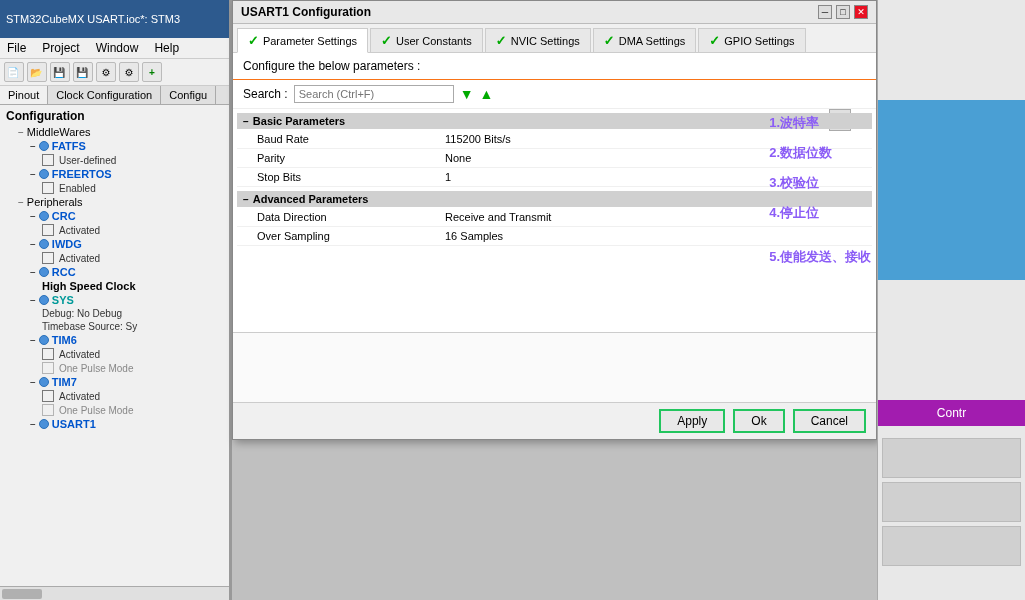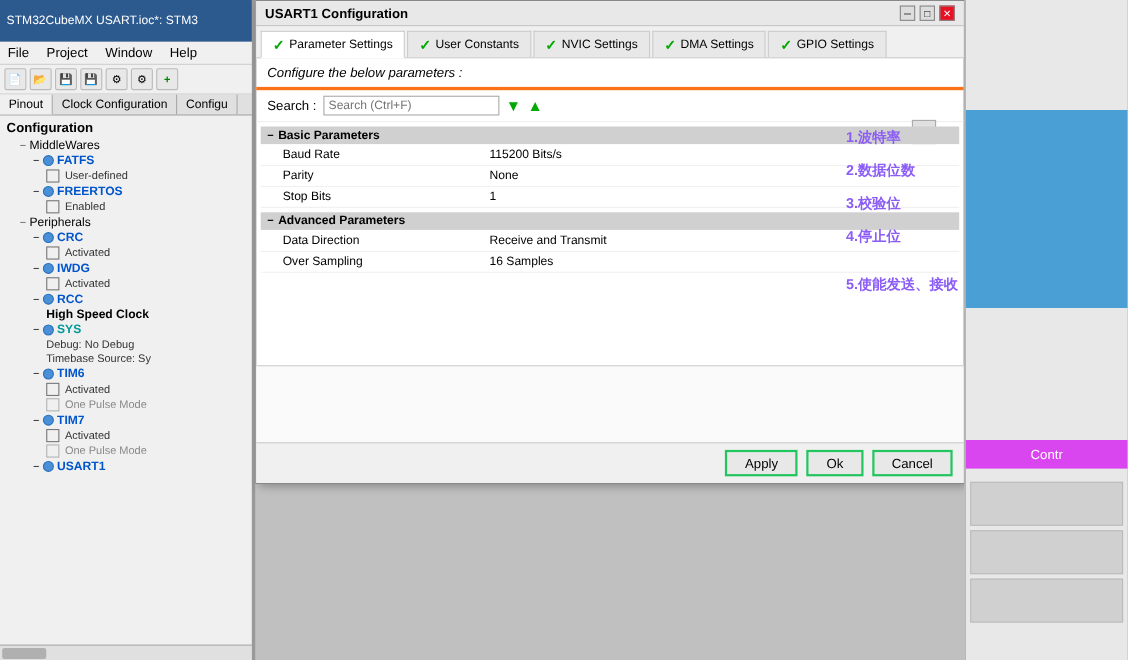--- a/index.html
+++ b/index.html
@@ -38,21 +38,21 @@
     .dialog-btn { width: 14px; height: 14px; border: 1px solid #888; background: #ddd; display: flex; align-items: center; justify-content: center; font-size: 9px; cursor: pointer; }
     .dialog-btn.close { background: #e81123; color: white; }
 
     
     .dialog-tabs { background: #f0f0f0; border-bottom: 1px solid #ccc; display: flex; padding: 4px 4px 0; gap: 0; }
     .dialog-tab { padding: 4px 10px; font-size: 11px; cursor: pointer; border: 1px solid #ccc; border-bottom: none; background: #e8e8e8; margin-right: 2px; display: flex; align-items: center; gap: 4px; }
     .dialog-tab.active { background: white; border-bottom: 1px solid white; margin-bottom: -1px; }
     .tab-check { color: #00aa00; font-size: 13px; font-weight: bold; }
 
     
-    .config-desc { padding: 6px 10px; font-size: 12px; border-bottom: 3px solid #f97316; font-style: italic; }
+    .config-desc { padding: 6px 10px; font-size: 12px; border-bottom: 1px solid #f97316; }
 
     
     .search-row { padding: 5px 10px; display: flex; align-items: center; gap: 6px; border-bottom: 1px solid #eee; }
     .search-label { font-size: 12px; }
     .search-input { width: 160px; padding: 2px 4px; border: 1px solid #aaa; font-size: 11px; }
     .search-arrow { color: #00aa00; font-size: 14px; cursor: pointer; }
 
     
     .params-area { flex: 1; overflow-y: auto; padding: 4px; }
     .section-header { background: #d0d0d0; padding: 2px 6px; font-size: 11px; font-weight: bold; display: flex; align-items: center; gap: 4px; margin-bottom: 1px; }
@@ -67,21 +67,21 @@
     
     .bottom-area { height: 70px; border-top: 1px solid #ccc; background: #fafafa; }
 
     
     .dialog-footer { border-top: 1px solid #ccc; padding: 6px 10px; display: flex; justify-content: flex-end; gap: 8px; background: #f0f0f0; }
     .footer-btn { padding: 3px 16px; border: 2px solid #22c55e; background: #e8e8e8; cursor: pointer; font-size: 12px; }
 
     
     .right-panel { position: absolute; left: 877px; top: 0; width: 148px; height: 600px; background: #e8e8e8; border-left: 1px solid #aaa; display: flex; flex-direction: column; }
     .right-blue { background: #4a9fd4; height: 180px; margin-top: 100px; }
-    .right-btn { background: #d946ef; color: white; padding: 6px 8px; font-size: 12px; text-align: center; margin-top: 120px; cursor: pointer; }
+    .right-btn { background: #a21caf; color: white; padding: 6px 8px; font-size: 12px; text-align: center; margin-top: 120px; cursor: pointer; }
     .right-boxes { display: flex; flex-direction: column; gap: 4px; margin-top: 8px; padding: 4px; }
     .right-box { background: #d0d0d0; height: 40px; border: 1px solid #bbb; }
 
     .expand-icon { font-size: 10px; }
     .minus-icon { color: #555; }
   </style>
 </head>
 <body>
 
 <div class="ide-window">

